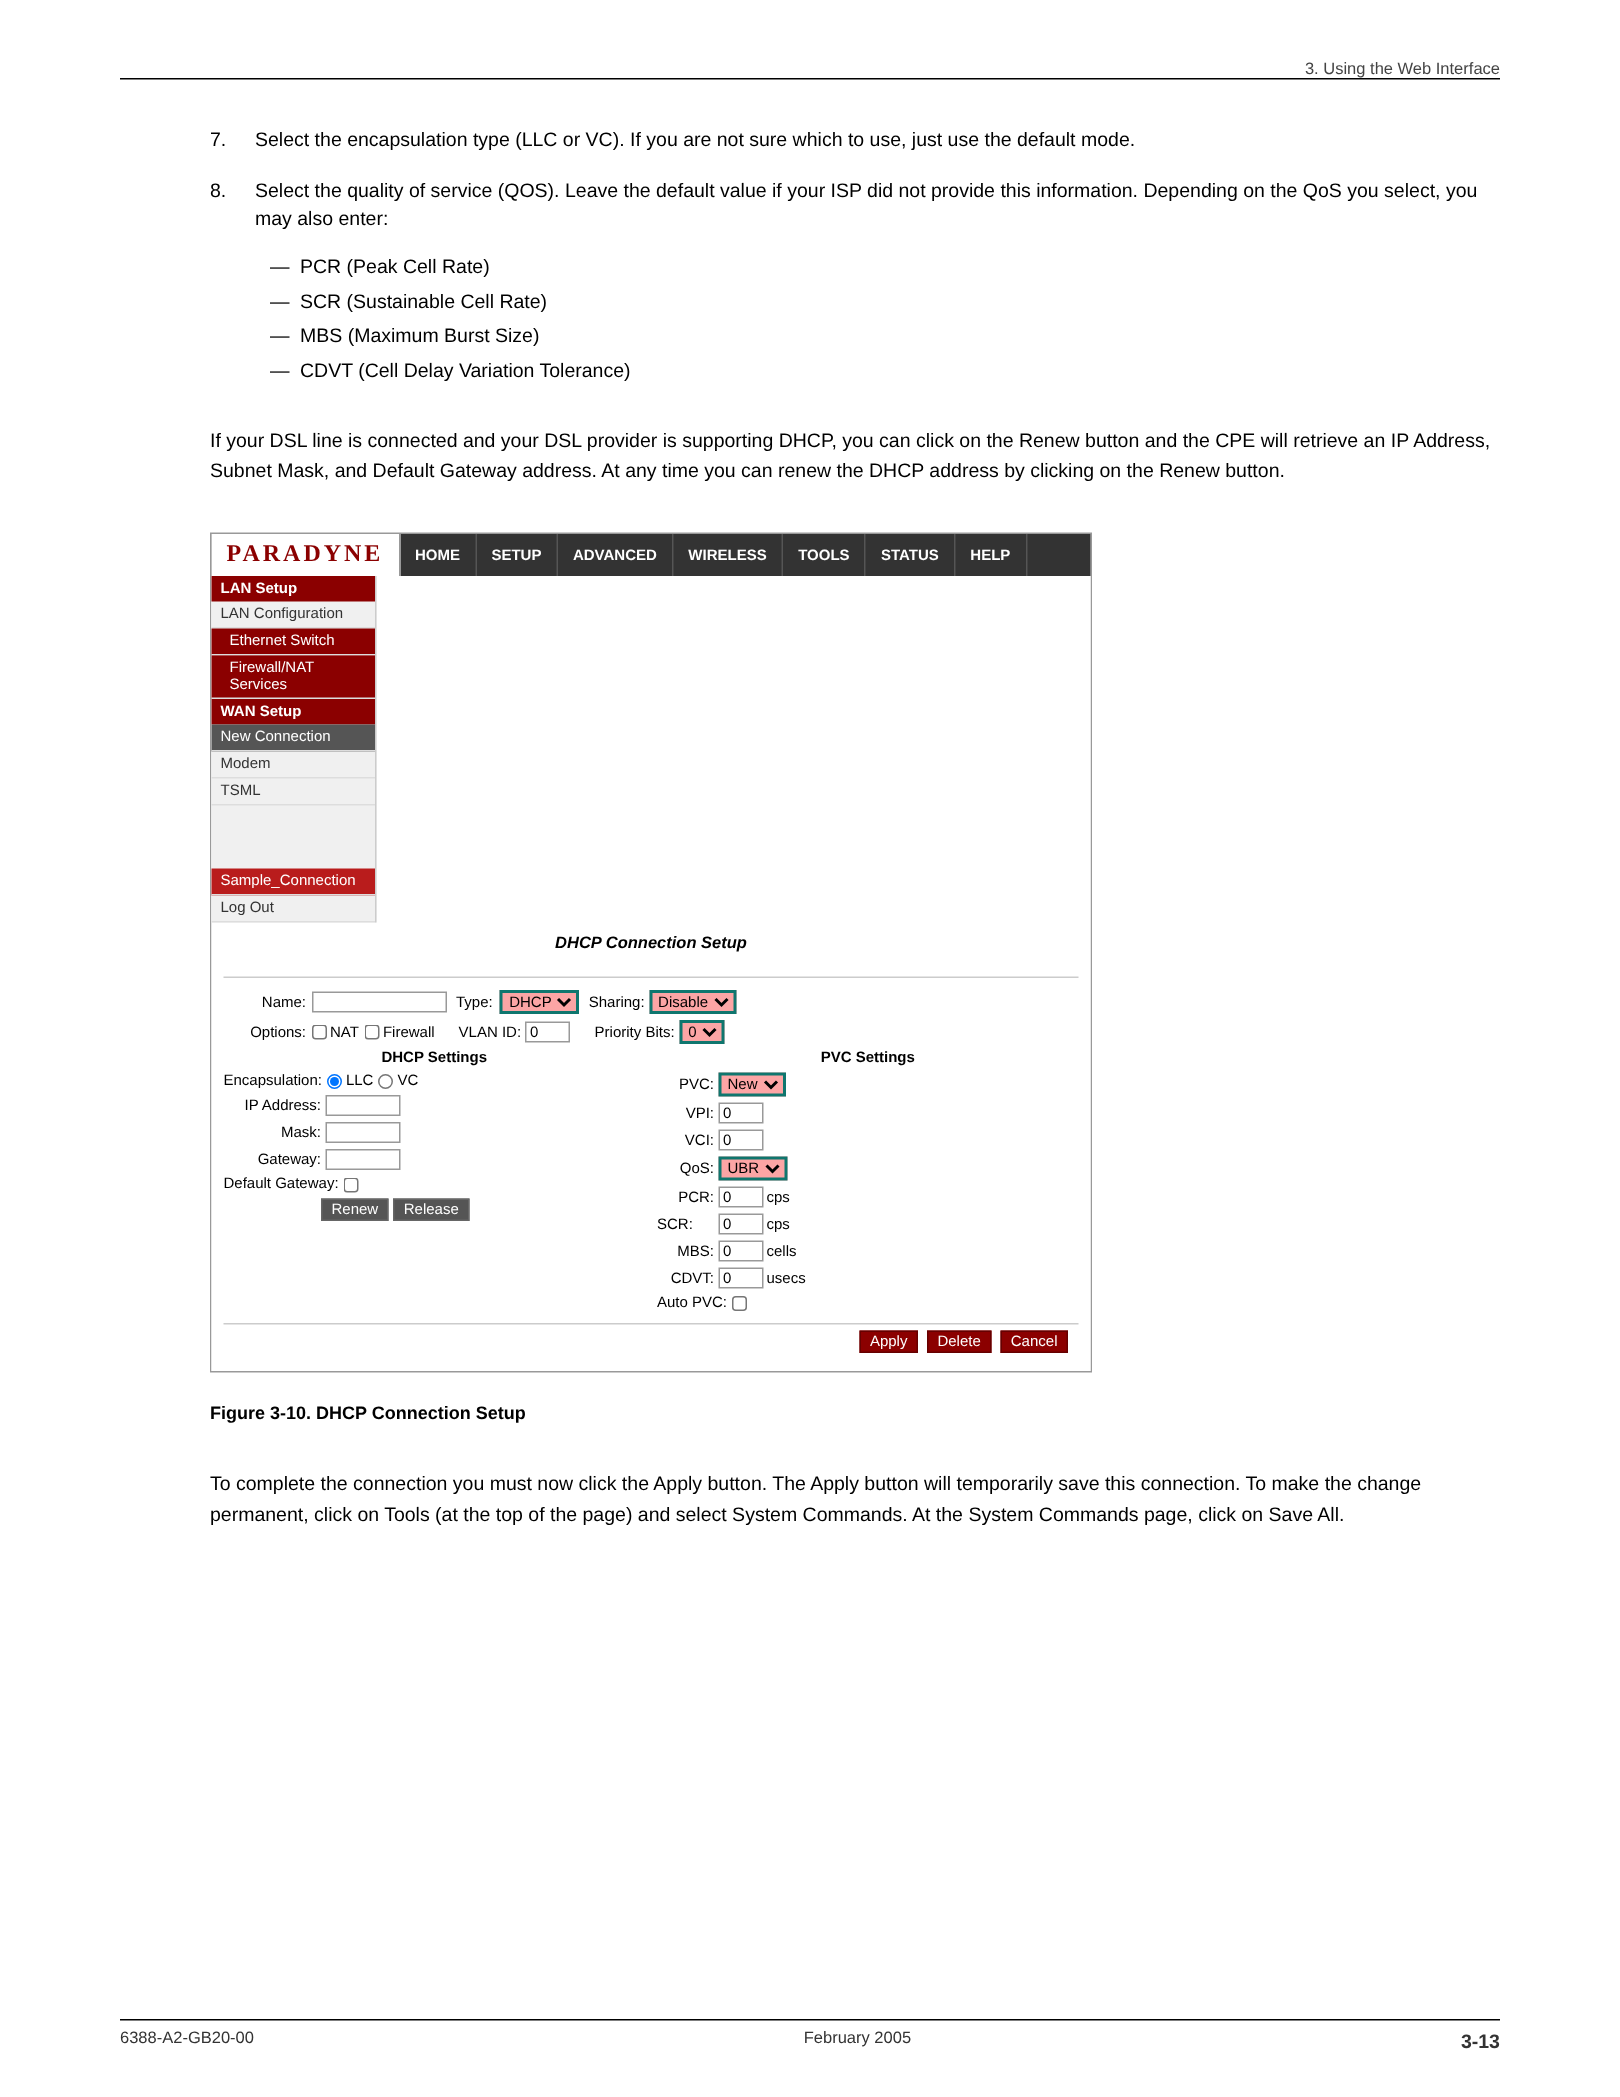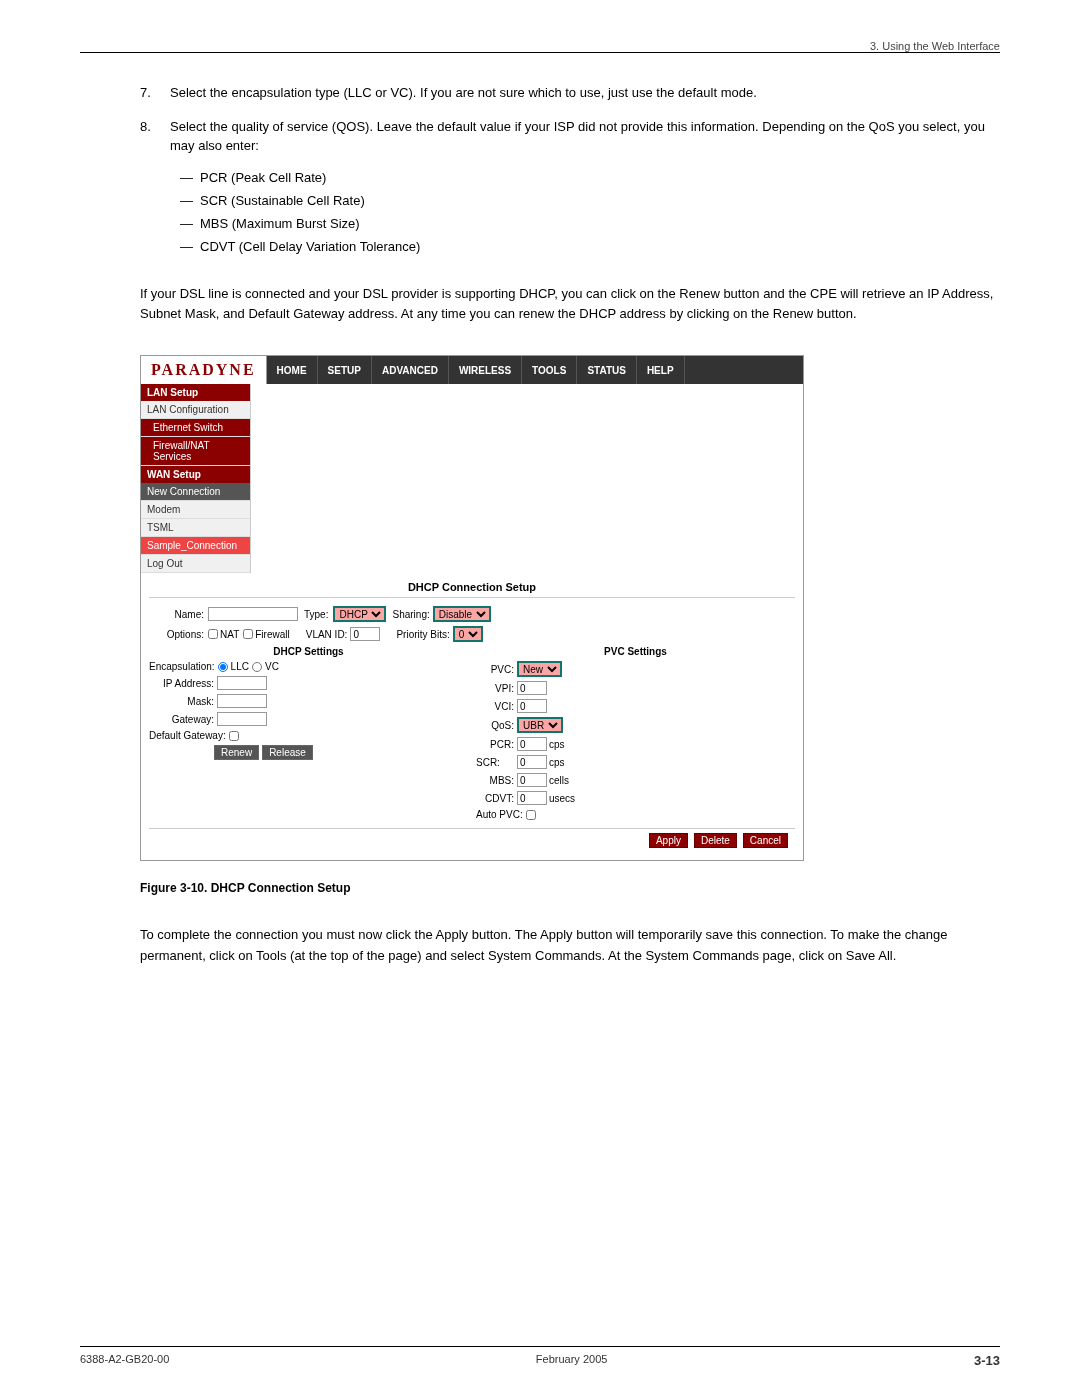--- a/index.html
+++ b/index.html
@@ -62,21 +62,21 @@
 
     .paragraph {
       font-size: 13px;
       line-height: 1.6;
       margin: 30px 0;
     }
 
     
     .router-ui {
       border: 1px solid #999;
-      width: 664px;
+      width: 588px;
       margin: 20px 0;
       font-size: 11px;
     }
 
     .router-nav {
       background: #333;
       display: flex;
       align-items: stretch;
       height: 28px;
     }
@@ -150,21 +150,22 @@
       flex: 1;
       padding: 8px;
     }
 
     .content-title {
       text-align: center;
       font-weight: bold;
       font-size: 11px;
       margin-bottom: 8px;
       border-bottom: 1px solid #ccc;
-      padding-bottom: 4px;
+      padding-bottom: 16px;
+      font-style: italic;
     }
 
     .form-row {
       display: flex;
       align-items: center;
       margin-bottom: 4px;
       font-size: 10px;
     }
 
     .form-label {
@@ -353,21 +354,21 @@
 
         <div class="sidebar">
           <div class="sidebar-section">LAN Setup</div>
           <div class="sidebar-item">LAN Configuration</div>
           <div class="sidebar-item active">Ethernet Switch</div>
           <div class="sidebar-item active" style="background:#8b0000;color:#fff;">Firewall/NAT Services</div>
           <div class="sidebar-section">WAN Setup</div>
           <div class="sidebar-item dark" style="background:#555;color:#fff;">New Connection</div>
           <div class="sidebar-item">Modem</div>
           <div class="sidebar-item">TSML</div>
-          <div class="sidebar-item dark" style="background:#ef4444;color:#fff;">Sample_Connection</div>
+          <div class="sidebar-item dark" style="background:#b91c1c;color:#fff;margin-top:42px;">Sample_Connection</div>
           <div class="sidebar-item">Log Out</div>
         </div>
 
         <div class="main-content">
           <div class="content-title">DHCP Connection Setup</div>
 
           <div class="form-row">
             <span class="form-label">Name:</span>
             <input type="text" class="form-input-sm" style="width: 90px;">
             <span style="margin-left:6px;margin-right:5px;font-size:10px;">Type:</span>

